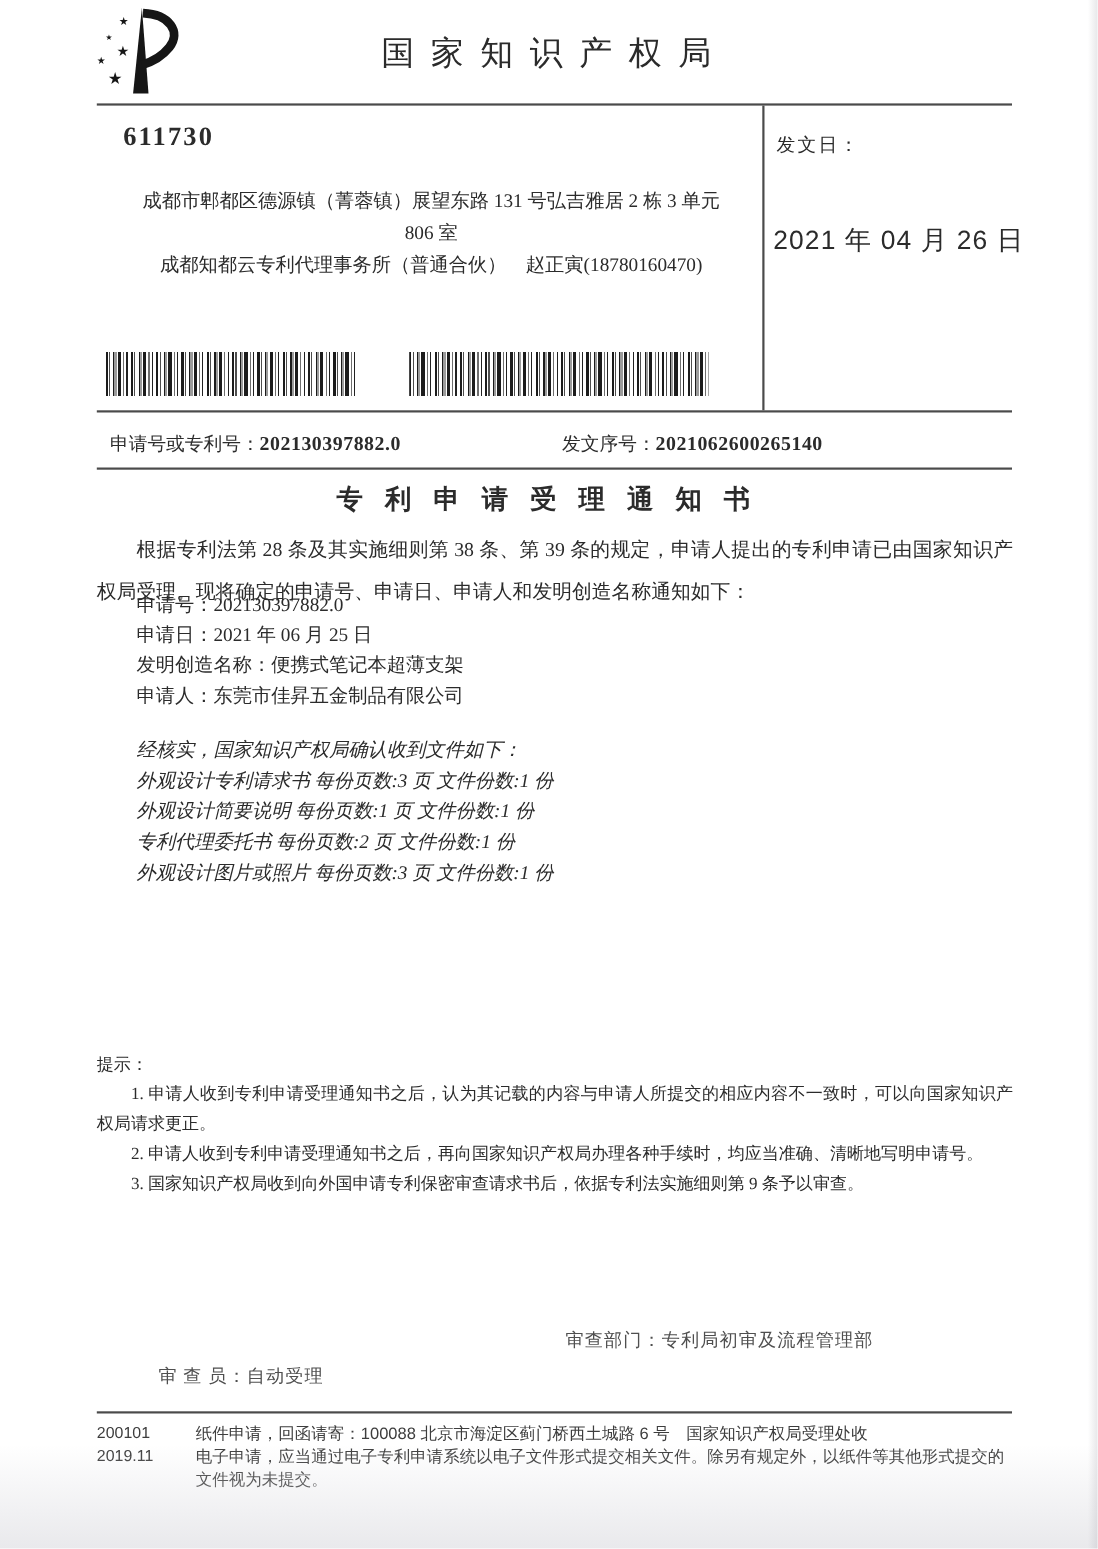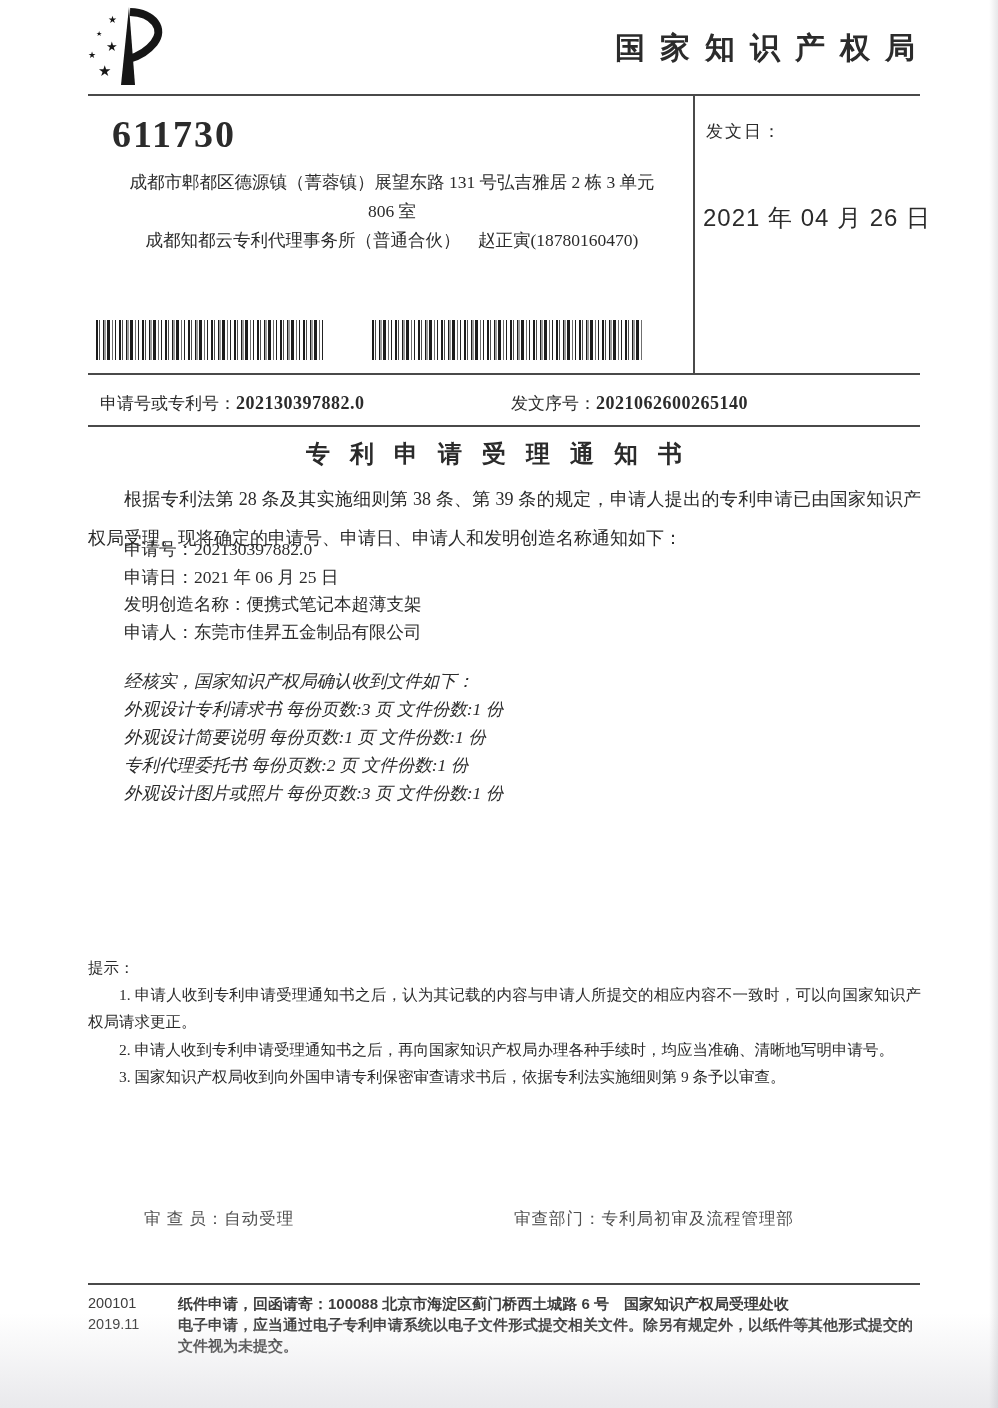--- a/index.html
+++ b/index.html
@@ -5,29 +5,29 @@
   html,body{margin:0;padding:0;background:#ffffff;}
   .page{
     position:relative;width:998px;height:1408px;background:#ffffff;overflow:hidden;
     font-family:"Liberation Serif","DejaVu Serif",serif;color:#2b2b2b;
   }
   .abs{position:absolute;}
   .sans{font-family:"Liberation Sans","DejaVu Sans",sans-serif;}
 
   
   .logo{left:84px;top:4px;width:104px;height:88px;}
-  .agency-title{left:98px;top:28px;width:832px;text-align:right;
-    font-size:30px;font-weight:700;letter-spacing:15px;white-space:nowrap;}
+  .agency-title{left:88px;top:28px;width:832px;text-align:center;
+    font-size:30px;font-weight:400;letter-spacing:15px;white-space:nowrap;}
   .rule{background:#4a4a4a;height:2px;}
   .header-rule{left:88px;top:94px;width:832px;}
   .v-divider{left:693px;top:96px;width:2px;height:277px;background:#4a4a4a;}
   .mid-rule{left:88px;top:373px;width:832px;}
 
   
-  .postal{left:112px;top:112px;font-size:38px;font-weight:700;letter-spacing:2px;}
+  .postal{left:112px;top:112px;font-size:24px;font-weight:700;letter-spacing:2px;}
   .addr{left:92px;top:168px;width:600px;text-align:center;font-size:17.5px;line-height:29px;}
   .addr div{white-space:nowrap;}
 
   
   .dispatch-label{left:706px;top:120px;font-size:17px;letter-spacing:2px;}
   .dispatch-date{left:703px;top:202px;font-size:24px;letter-spacing:1px;font-weight:500;
     font-family:"Liberation Sans","DejaVu Sans",sans-serif;white-space:nowrap;}
 
   
   .barcode{top:320px;height:40px;
@@ -57,28 +57,28 @@
   .fields{left:124px;top:536px;font-size:17.5px;line-height:27.6px;}
   .received{left:124px;top:667px;font-size:17.5px;line-height:28px;font-style:italic;}
 
   
   .tips-title{left:88px;top:958px;font-size:15.5px;}
   .tips{left:88px;top:981px;width:833px;font-size:15.5px;line-height:27.4px;text-align:justify;}
   .tips p{margin:0;text-indent:31px;}
 
   
   .sig{top:1208px;font-size:16.5px;color:#4f4f4f;letter-spacing:1px;white-space:nowrap;}
-  .sig-examiner{left:144px;}
+  .sig-examiner{left:144px;margin-top:32px;}
   .sig-dept{left:514px;}
 
   
   .footer-rule{left:88px;top:1283px;width:832px;}
   .footer-codes{left:88px;top:1293px;font-size:14.5px;line-height:21px;color:#3d3d3d;}
   .footer-text{left:178px;top:1293px;width:744px;font-size:15px;line-height:21px;color:#3d3d3d;}
-  .footer-text p{margin:0;font-weight:bold;}
+  .footer-text p{margin:0;}
 
   
   .scan-bottom{left:0;right:0;bottom:0;height:95px;pointer-events:none;
     background:linear-gradient(180deg,rgba(225,225,228,0) 0%,rgba(218,218,223,0.6) 100%);}
   .scan-right{top:0;right:0;width:9px;height:100%;pointer-events:none;
     background:linear-gradient(90deg,rgba(0,0,0,0) 0%,rgba(175,175,182,0.3) 100%);}
 </style>
 </head>
 <body>
 

